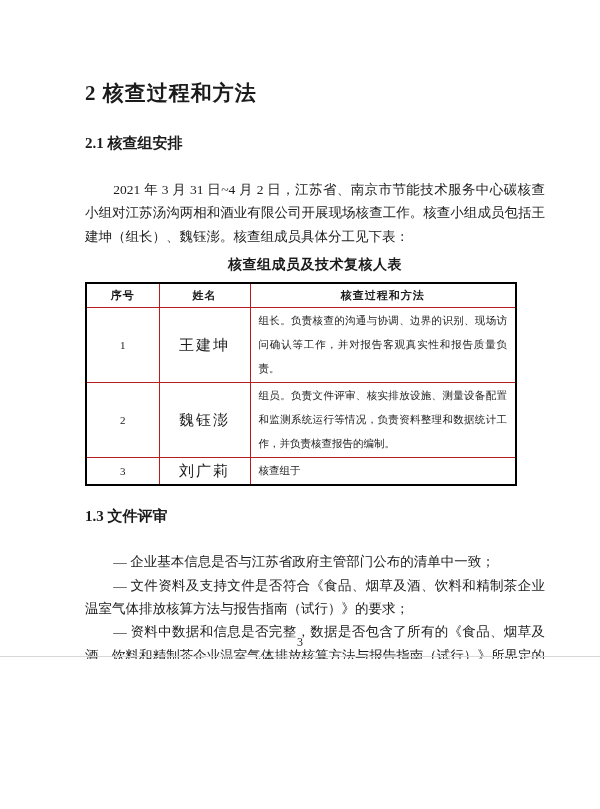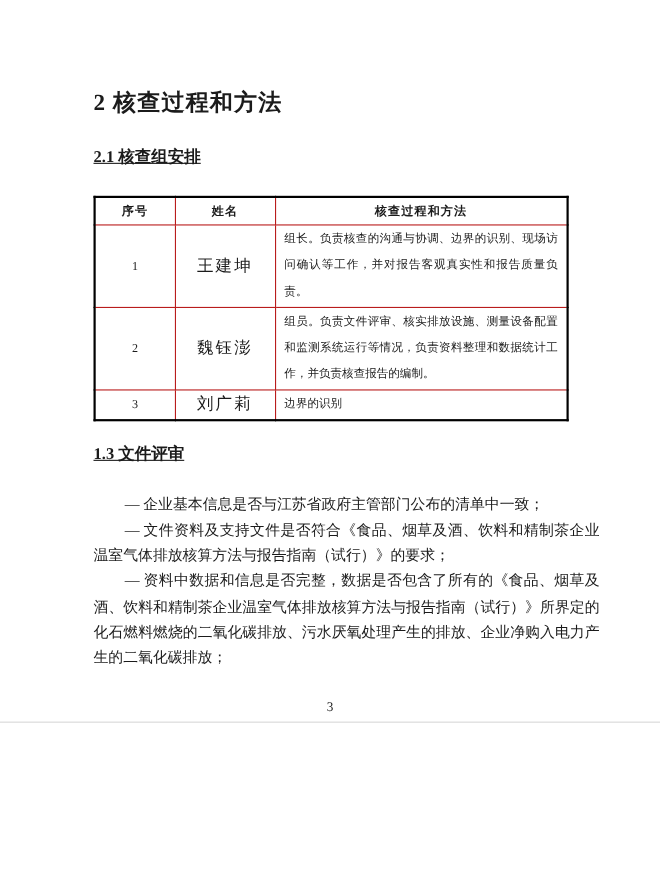--- a/index.html
+++ b/index.html
@@ -4,21 +4,21 @@
 <style>
   * { margin:0; padding:0; box-sizing:border-box; }
   html,body { width:600px; height:809px; background:#ffffff; }
   .page {
     position:relative; width:600px; height:659px; background:#ffffff; overflow:hidden;
     font-family:"Liberation Serif","DejaVu Serif",serif; color:#1b1b1b;
   }
   .content { position:absolute; left:85px; top:80px; width:460px; }
 
   .h1 { font-size:21px; font-weight:700; line-height:26px; margin-bottom:26px; letter-spacing:1px; }
-  .h2 { font-size:15px; font-weight:700; line-height:22px;text-decoration:underline; }
+  .h2 { font-size:15px; font-weight:700; line-height:22px; }
   .h2-21 { margin-bottom:24px; }
   .h2-22 { margin-top:19px; margin-bottom:23px; }
 
   .para, .bullet {
     font-size:13.5px; line-height:23.3px; text-align:justify; text-indent:2.1em;
   }
   .p1 { margin-bottom:7px; }
 
   .tbl-title { font-size:14px; font-weight:700; text-align:center; line-height:20px; margin-bottom:7px; letter-spacing:0.5px; }
 
@@ -46,21 +46,23 @@
 </head>
 <body>
 
 <div class="page">
   <div class="content">
 
     <div class="h1">2 核查过程和方法</div>
 
     <div class="h2 h2-21">2.1 核查组安排</div>
 
+    <p class="para p1">2021 年 3 月 31 日~4 月 2 日，江苏省、南京市节能技术服务中心碳核查小组对江苏汤沟两相和酒业有限公司开展现场核查工作。核查小组成员包括王建坤（组长）、魏钰澎。核查组成员具体分工见下表：</p>
 
+    <div class="tbl-title">核查组成员及技术复核人表</div>
 
     <table class="team">
       <colgroup>
         <col style="width:73px">
           <col style="width:91px">
           <col style="width:266px">
       </colgroup>
       <tbody>
           <tr>
         <th>序号</th>
@@ -73,21 +75,21 @@
         <td class="cell-duty">组长。负责核查的沟通与协调、边界的识别、现场访问确认等工作，并对报告客观真实性和报告质量负责。</td>
       </tr>
       <tr class="row-2">
         <td class="cell-no">2</td>
         <td class="cell-name">魏钰澎</td>
         <td class="cell-duty">组员。负责文件评审、核实排放设施、测量设备配置和监测系统运行等情况，负责资料整理和数据统计工作，并负责核查报告的编制。</td>
       </tr>
       <tr class="row-3">
         <td class="cell-no">3</td>
         <td class="cell-name">刘广莉</td>
-        <td class="cell-duty">边界的识别</td>
+        <td class="cell-duty">核查组于</td>
       </tr>
     </tbody>
       </table>
 
     <div class="h2 h2-22">1.3 文件评审</div>
 
 
     <p class="bullet">— 企业基本信息是否与江苏省政府主管部门公布的清单中一致；</p>
     <p class="bullet">— 文件资料及支持文件是否符合《食品、烟草及酒、饮料和精制茶企业温室气体排放核算方法与报告指南（试行）》的要求；</p>
     <p class="bullet">— 资料中数据和信息是否完整，数据是否包含了所有的《食品、烟草及酒、饮料和精制茶企业温室气体排放核算方法与报告指南（试行）》所界定的化石燃料燃烧的二氧化碳排放、污水厌氧处理产生的排放、企业净购入电力产生的二氧化碳排放；</p>

